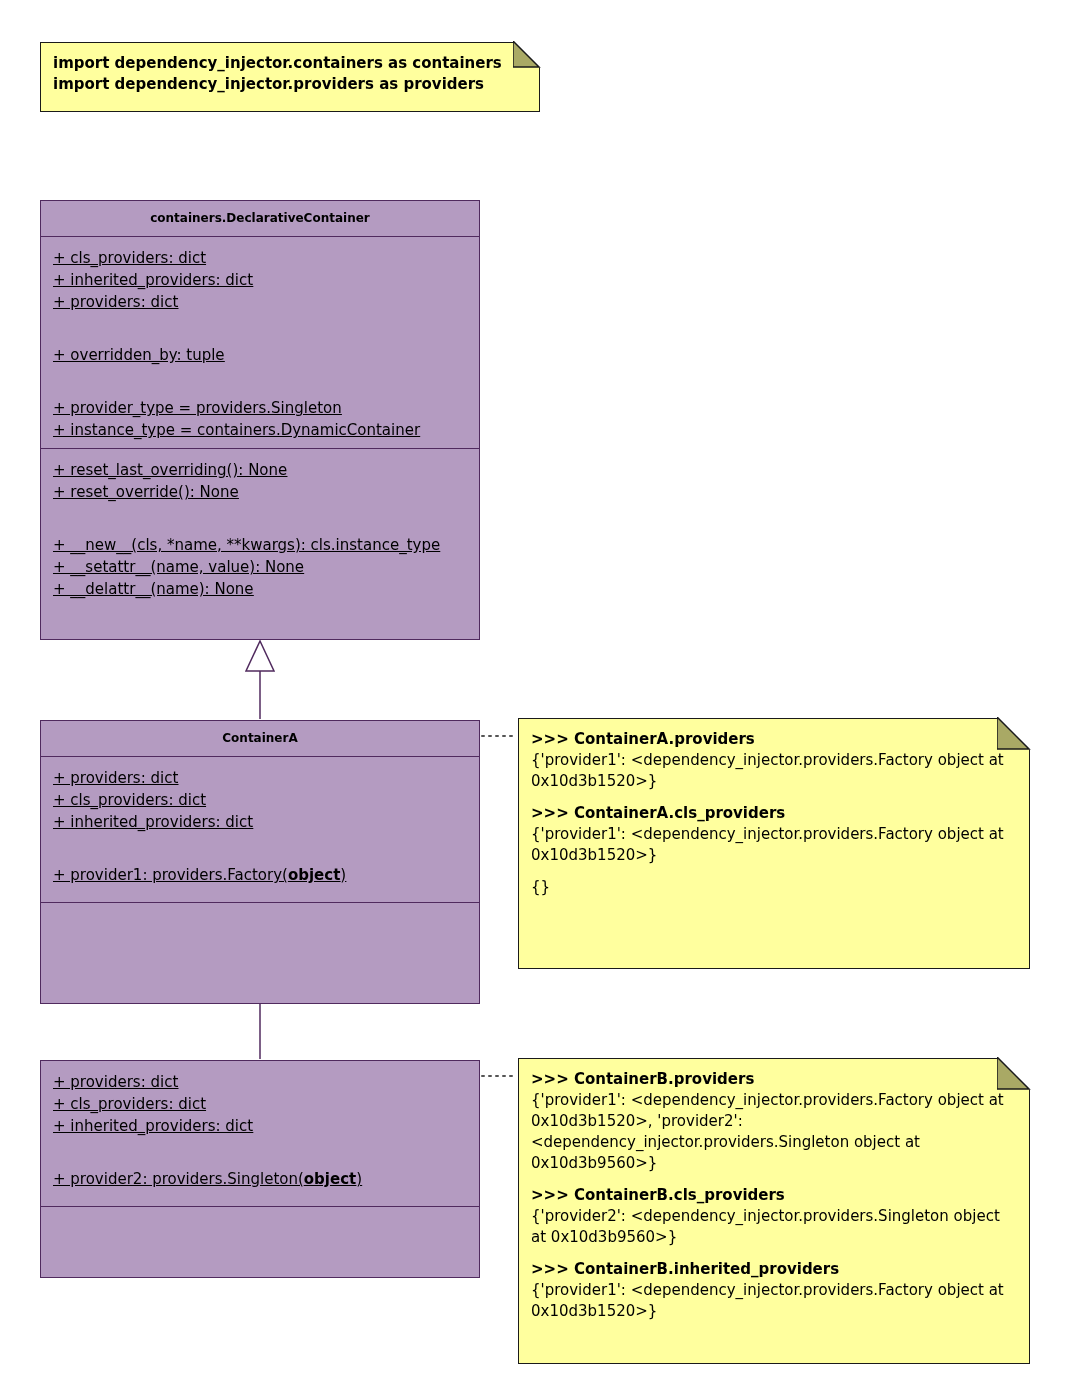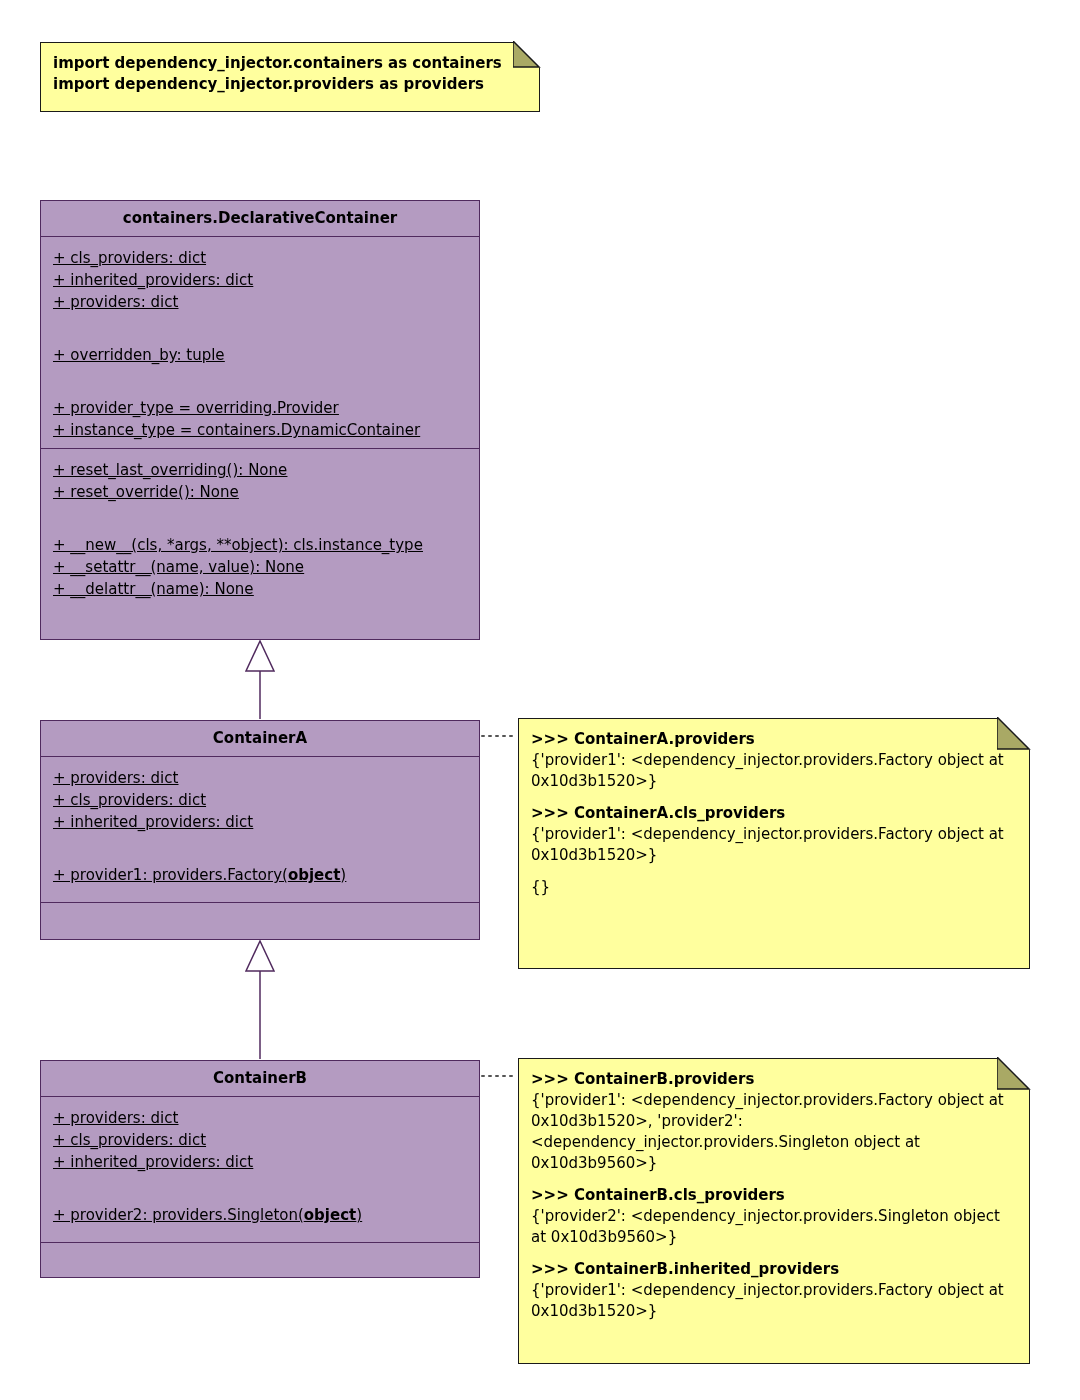--- a/index.html
+++ b/index.html
@@ -36,21 +36,21 @@
     background: var(--class-fill);
     border: 1.5px solid var(--class-border);
     display: flex;
     flex-direction: column;
   }
   .class-title {
     height: 36px;
     line-height: 34px;
     text-align: center;
     font-weight: bold;
-    font-size: 15px;
+    font-size: 12px;
     border-bottom: 1.5px solid var(--class-border);
     flex: none;
   }
   .class-section {
     padding: 10px 12px 20px 12px;
     font-size: 15px;
     overflow: hidden;
     text-decoration: underline;
   }
   .class-section.attrs {
@@ -116,54 +116,53 @@
     <div class="class-section attrs" style="height:212px;">
         <div class="member-group">
           <div class="member-line"><span>+ cls_providers: dict</span></div>
           <div class="member-line"><span>+ inherited_providers: dict</span></div>
           <div class="member-line"><span>+ providers: dict</span></div>
         </div>
         <div class="member-group">
           <div class="member-line"><span>+ overridden_by: tuple</span></div>
         </div>
         <div class="member-group">
-          <div class="member-line"><span>+ provider_type = overriding.Provider</span></div>
+          <div class="member-line"><span>+ provider_type = providers.Singleton</span></div>
           <div class="member-line"><span>+ instance_type = containers.DynamicContainer</span></div>
         </div>
       </div>
     <div class="class-section methods">
         <div class="member-group">
           <div class="member-line"><span>+ reset_last_overriding(): None</span></div>
           <div class="member-line"><span>+ reset_override(): None</span></div>
         </div>
         <div class="member-group">
-          <div class="member-line"><span>+ __new__(cls, *args, **object): cls.instance_type</span></div>
+          <div class="member-line"><span>+ __new__(cls, *name, **kwargs): cls.instance_type</span></div>
           <div class="member-line"><span>+ __setattr__(name, value): None</span></div>
           <div class="member-line"><span>+ __delattr__(name): None</span></div>
         </div>
       </div>
   </div>
 
-  <div class="uml-class" style="left:40px; top:720px; width:440px; height:220px;">
+  <div class="uml-class" style="left:40px; top:720px; width:440px; height:284px;">
     <div class="class-title">ContainerA</div>
     <div class="class-section attrs" style="height:146px;">
         <div class="member-group">
           <div class="member-line"><span>+ providers: dict</span></div>
           <div class="member-line"><span>+ cls_providers: dict</span></div>
           <div class="member-line"><span>+ inherited_providers: dict</span></div>
         </div>
         <div class="member-group">
           <div class="member-line"><span>+ provider1: providers.Factory(</span><b>object</b><span>)</span></div>
         </div>
       </div>
     <div class="class-section methods"></div>
   </div>
 
   <div class="uml-class" style="left:40px; top:1060px; width:440px; height:218px;">
-    <div class="class-title">ContainerB</div>
     <div class="class-section attrs" style="height:146px;">
         <div class="member-group">
           <div class="member-line"><span>+ providers: dict</span></div>
           <div class="member-line"><span>+ cls_providers: dict</span></div>
           <div class="member-line"><span>+ inherited_providers: dict</span></div>
         </div>
         <div class="member-group">
           <div class="member-line"><span>+ provider2: providers.Singleton(</span><b>object</b><span>)</span></div>
         </div>
       </div>

